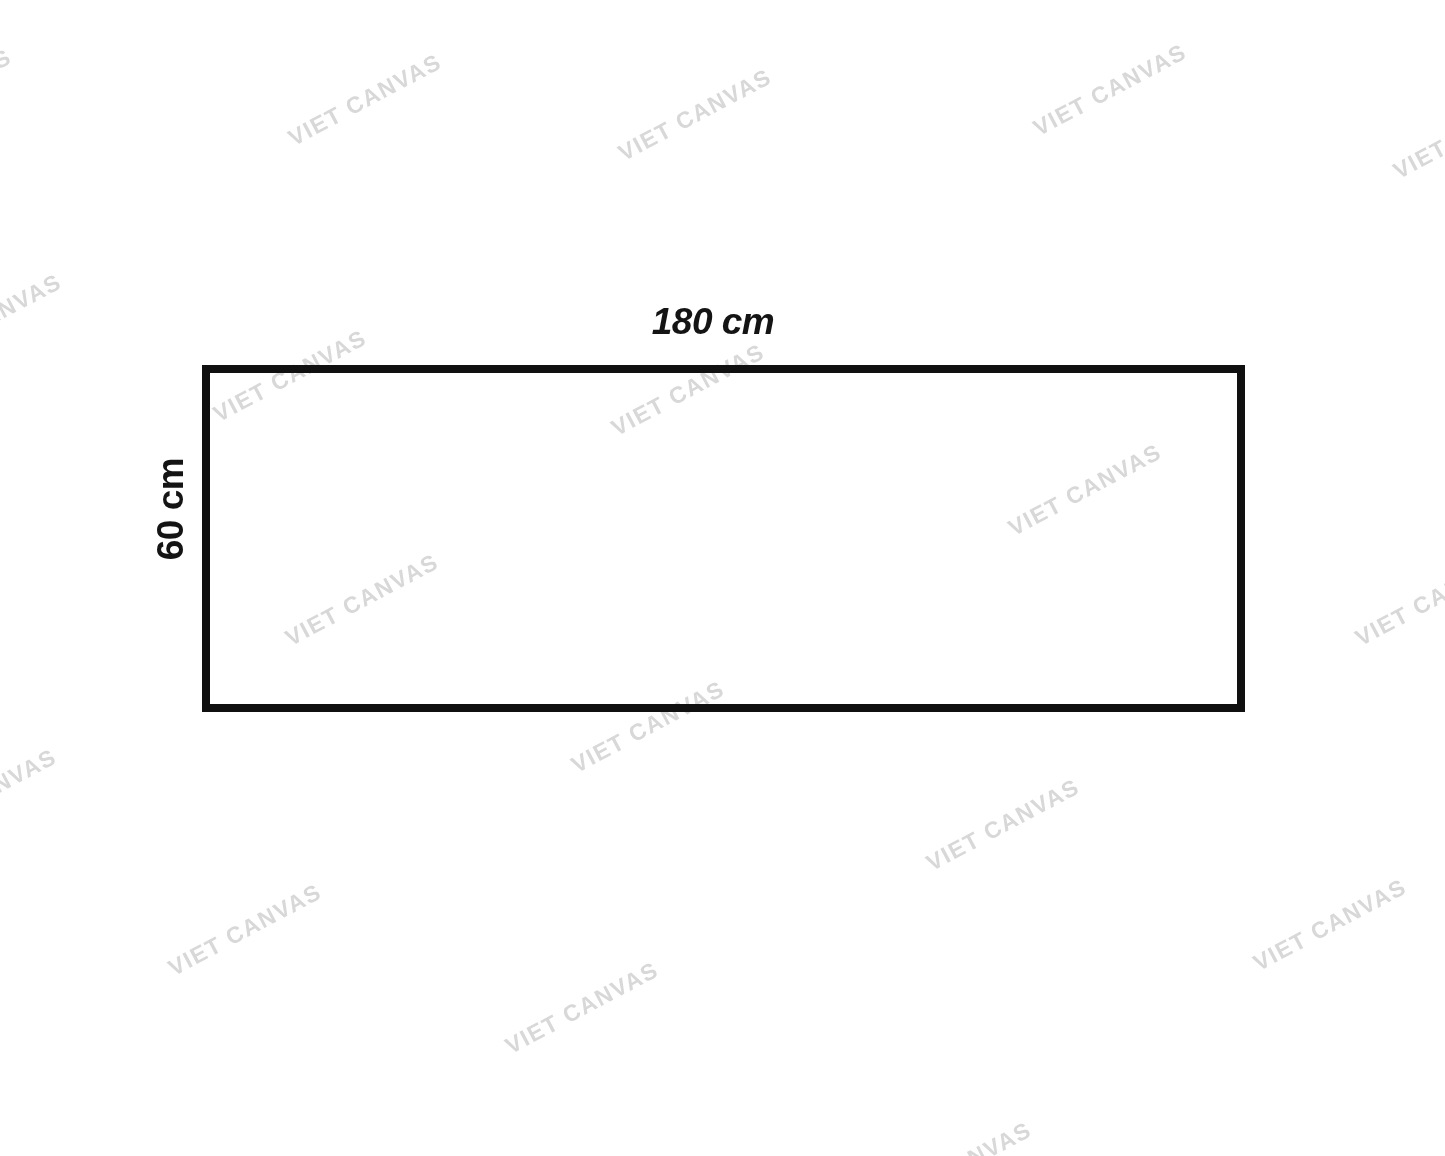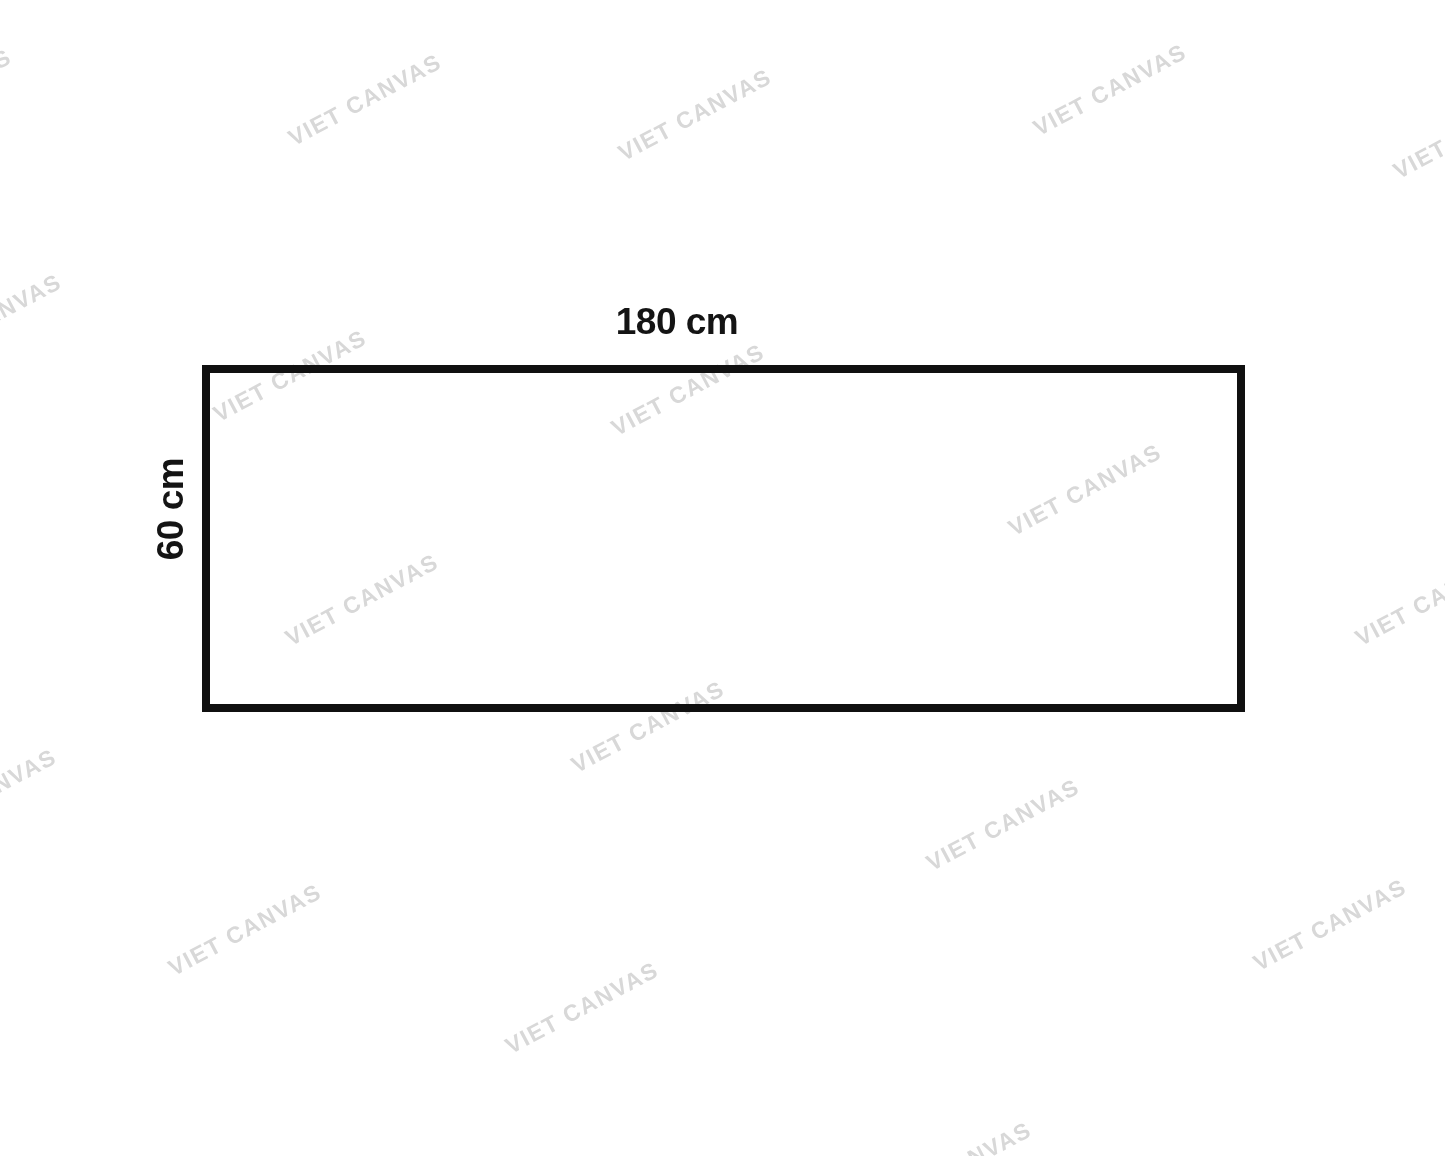--- a/index.html
+++ b/index.html
@@ -42,23 +42,24 @@
   .dim-label {
     position: absolute;
     color: #141414;
     font-weight: bold;
     font-size: 37px;
     letter-spacing: -0.5px;
     white-space: nowrap;
     z-index: 3;
   }
   .dim-label.width {
-    left: 677px;
+    left: 713px;
     top: 322px;
     transform: translate(-50%, -50%);
+    font-style: italic;
   }
   .dim-label.height {
     left: 171px;
     top: 509px;
     transform: translate(-50%, -50%) rotate(-90deg);
   }
 </style>
 </head>
 <body>
 

